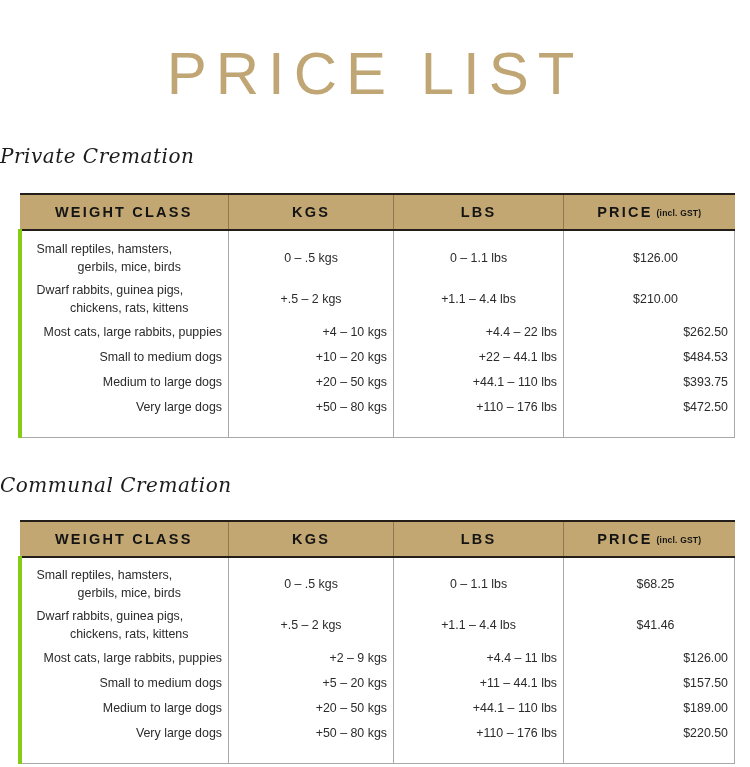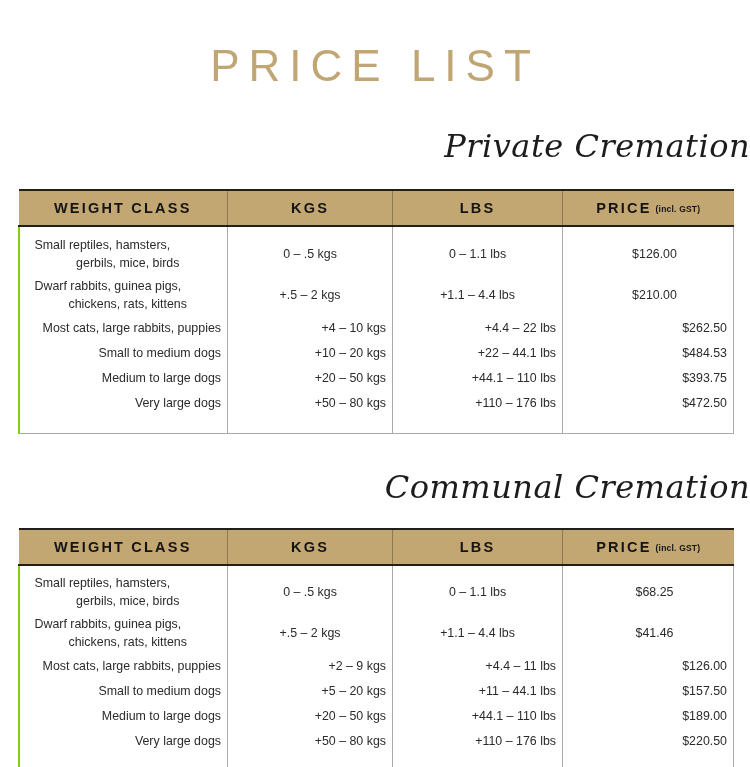--- a/index.html
+++ b/index.html
@@ -22,42 +22,42 @@
     position: relative;
     box-sizing: border-box;
   }
 
   
   .main-title {
     text-align: center;
     color: #c0a674;
     font-family: "Liberation Sans", sans-serif;
     font-weight: 300;
-    font-size: 44px;
+    font-size: 60px;
     letter-spacing: 9px;
     line-height: 1;
     padding-top: 44px;
     margin: 0;
     white-space: nowrap;
   }
 
   
   .section-title {
-    text-align: right;
+    text-align: left;
     font-family: "DejaVu Serif", serif;
     font-style: italic;
     font-weight: 400;
-    font-size: 32px;
+    font-size: 20px;
     color: #1c1c1c;
     letter-spacing: 0.5px;
     margin: 0;
     line-height: 1;
   }
   .section-title-1 { padding-top: 42px; }
-  .section-title-2 { padding-top: 37px; margin-left: 20px; }
+  .section-title-2 { padding-top: 37px; }
 
   
   .table-wrap {
     width: 715px;
     margin: 0 auto;
     box-sizing: border-box;
   }
   .table-1 { margin-top: 27px; }
   .table-2 { margin-top: 25px; }
 
@@ -116,21 +116,21 @@
     border-right: 1px solid #a9a9a9;
     font-size: 12.4px;
     color: #2b2b2b;
     line-height: 1.42;
     padding: 0 6px;
     vertical-align: middle;
     box-sizing: border-box;
     background: #ffffff;
   }
   tbody td.td-weight {
-    border-left: 2px solid #84cc16;
+    border-left: 4px solid #84cc16;
     text-align: left;
     padding-left: 15px;
   }
   tbody td.td-kgs,
   tbody td.td-lbs,
   tbody td.td-price {
     text-align: center;
   }
   tbody td.td-price {
     border-right: 1px solid #a9a9a9;

